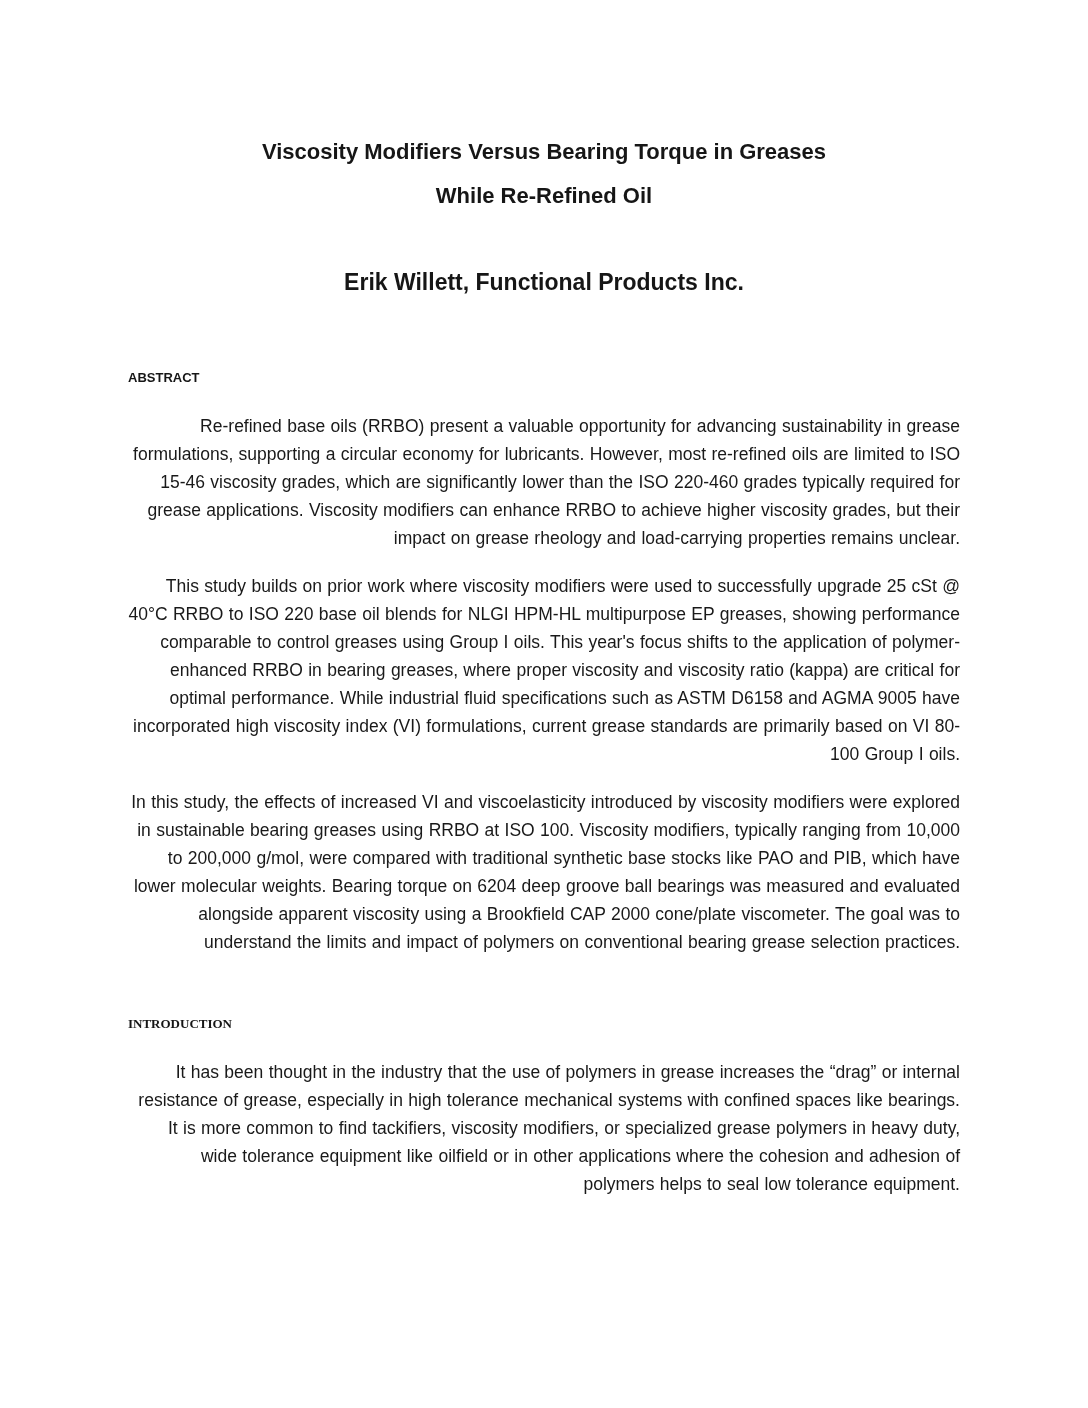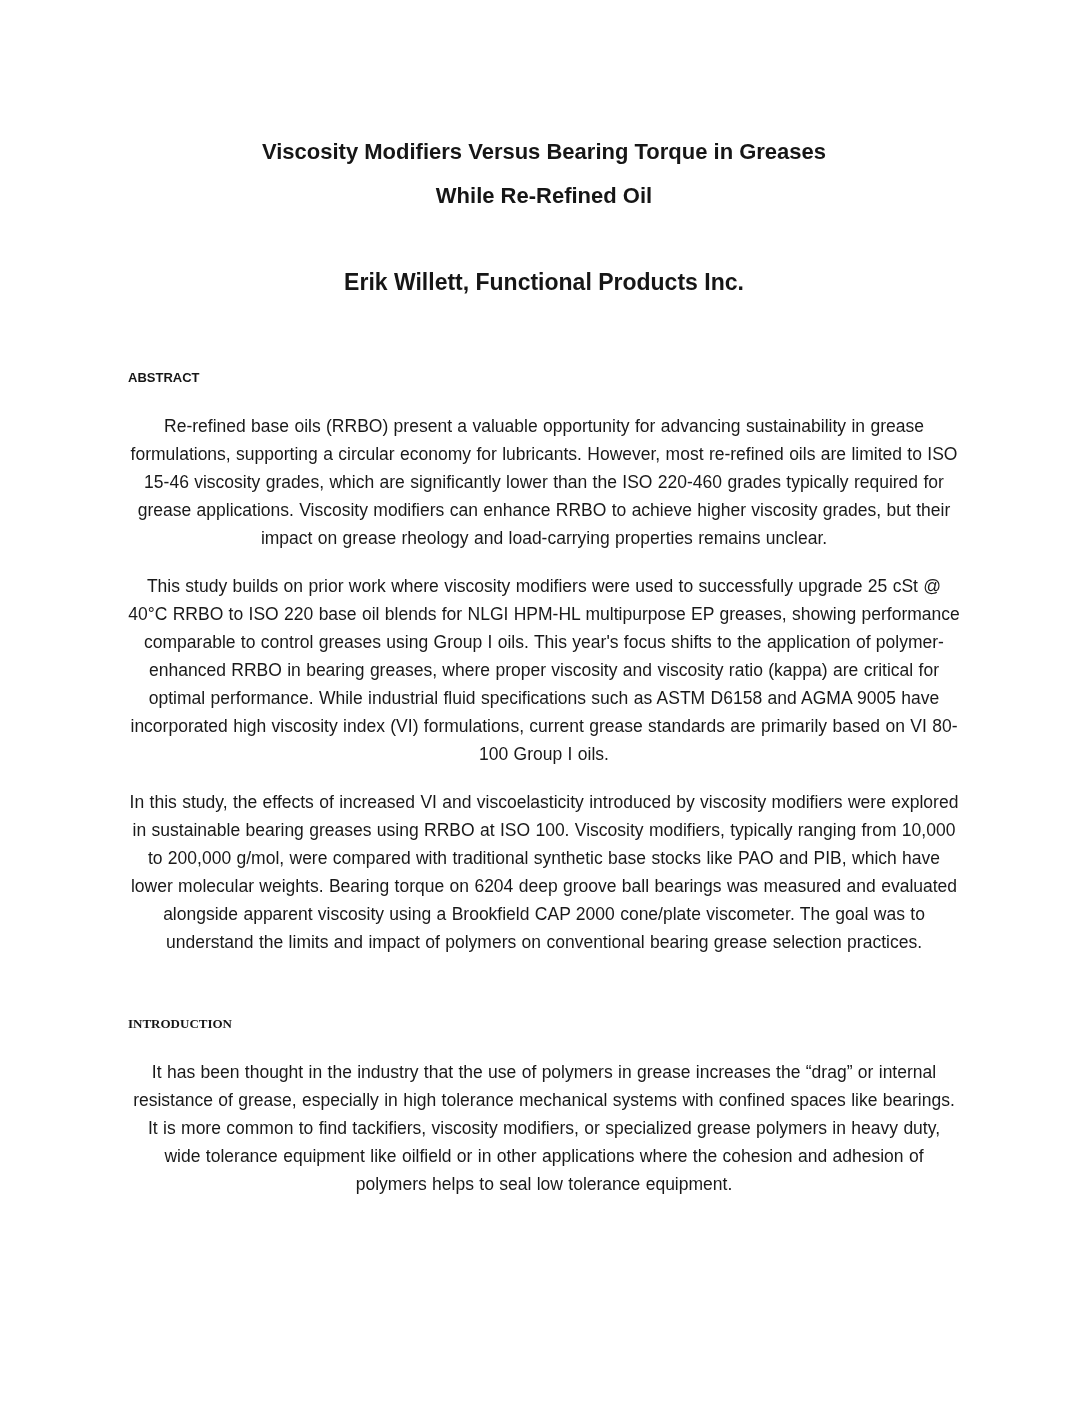--- a/index.html
+++ b/index.html
@@ -46,21 +46,21 @@
   .abstract-heading {
     margin-top: 72px;
   }
   .intro-heading {
     margin-top: 56px;
     font-family: Liberation Serif, serif;
   }
   .body-para {
     font-size: 17.5px;
     line-height: 28px;
-    text-align: center;
+    text-align: right;
     color: #191919;
     margin: 0 0 20px 0;
     max-width: 836px;
     word-spacing: 0.5px;
   }
 </style>
 </head>
 <body>
 
 <div class="page">

